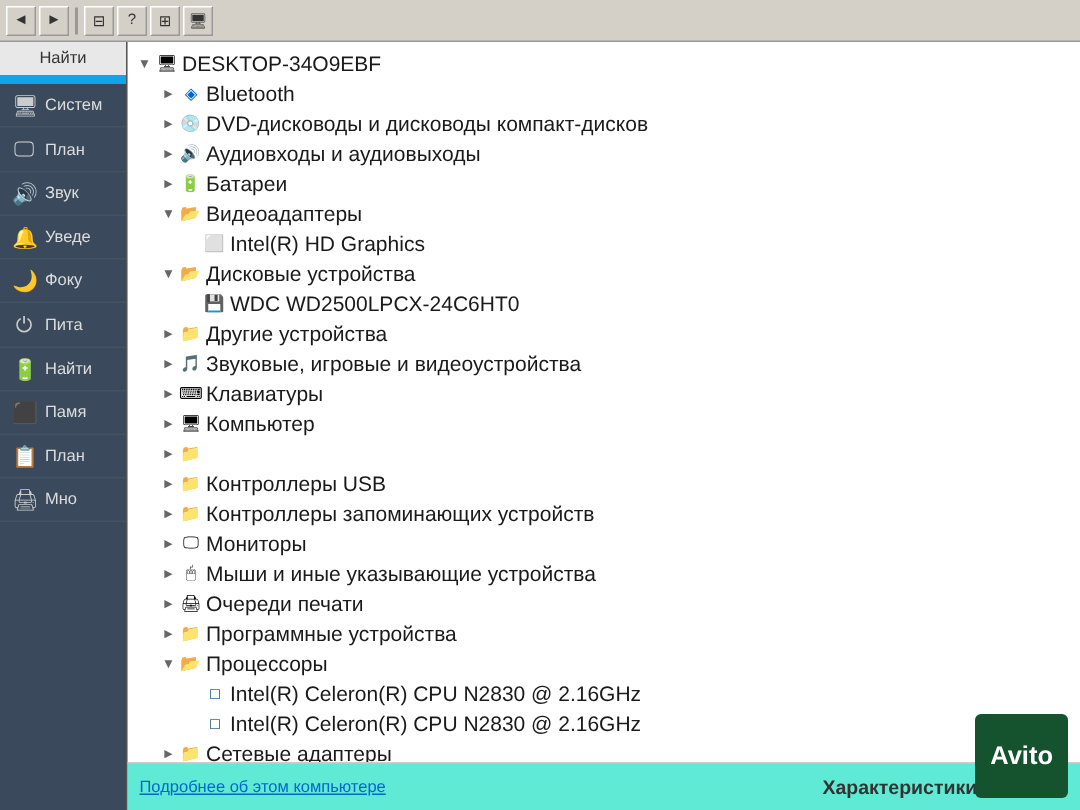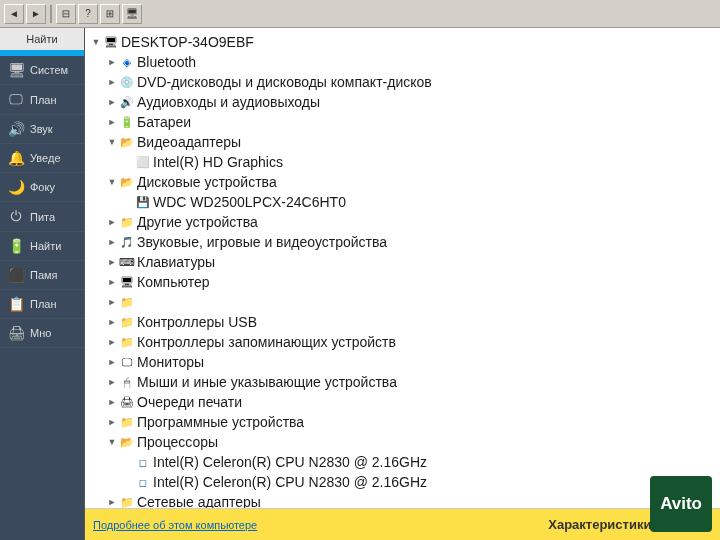--- a/index.html
+++ b/index.html
@@ -140,21 +140,21 @@
       justify-content: center;
       font-size: 9px;
       color: #666;
       flex-shrink: 0;
     }
     .indent-1 { padding-left: 20px; }
     .indent-2 { padding-left: 36px; }
 
     
     .bottom-bar {
-      background: #fde047;
+      background: #5eead4;
       border-top: 1px solid #ccc;
       padding: 4px 8px;
       display: flex;
       align-items: center;
       justify-content: space-between;
       height: 32px;
       flex-shrink: 0;
     }
     .bottom-link {
       color: #0066cc;

